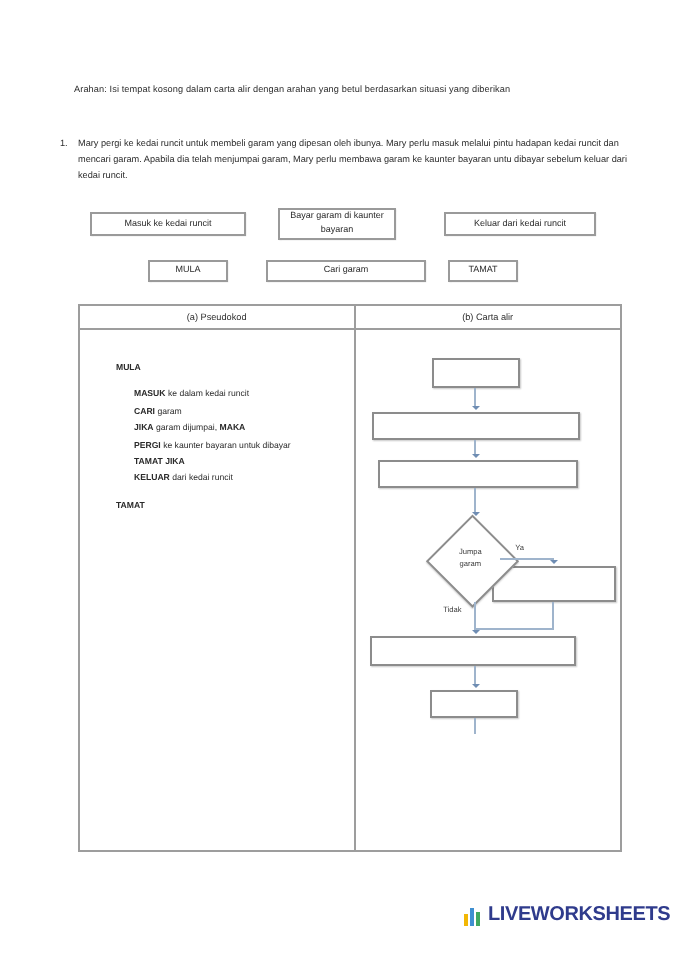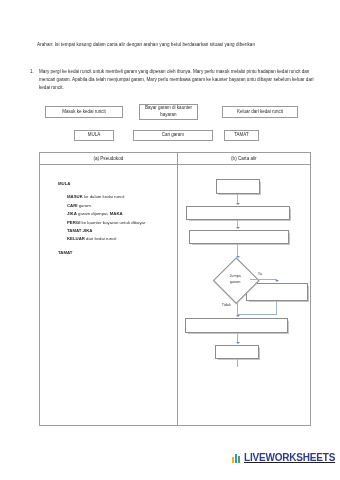--- a/index.html
+++ b/index.html
@@ -210,21 +210,20 @@
   }
 
   
   #watermark {
     position: absolute;
     left: 232px;
     top: 452px;
     display: flex;
     align-items: center;
     gap: 2px;
-    text-decoration: underline;
   }
   #wm-logo {
     width: 10px;
     height: 10px;
     display: flex;
     align-items: flex-end;
     gap: 1px;
   }
   #wm-logo i { display: block; width: 2px; }
   #wm-logo i:nth-child(1) { height: 6px;  background: #f2b705; }

